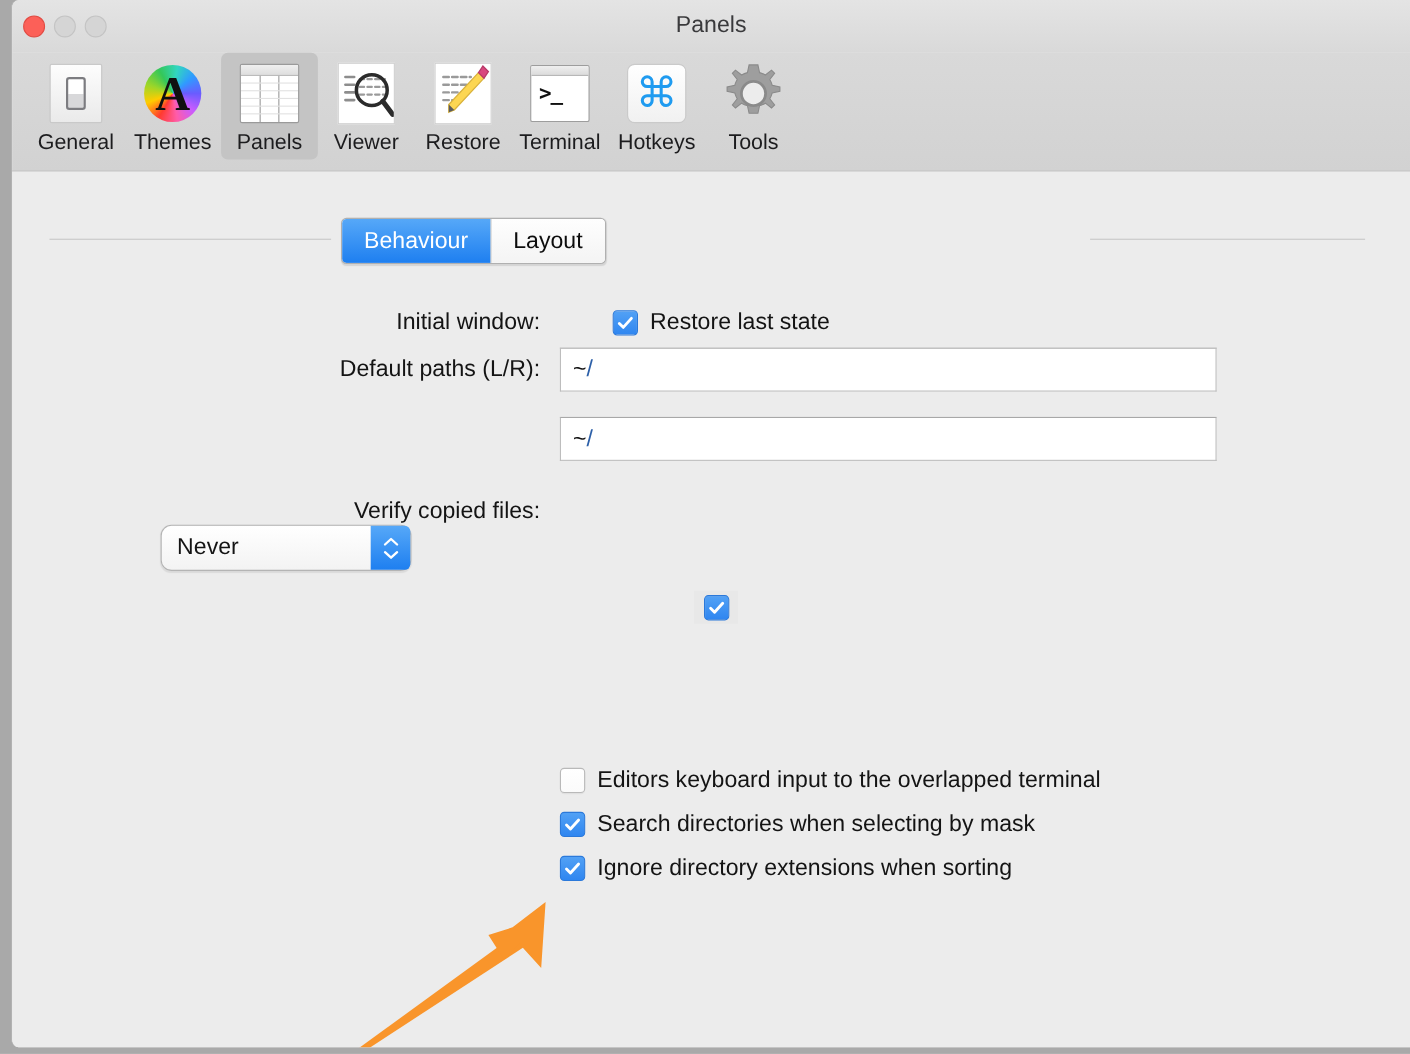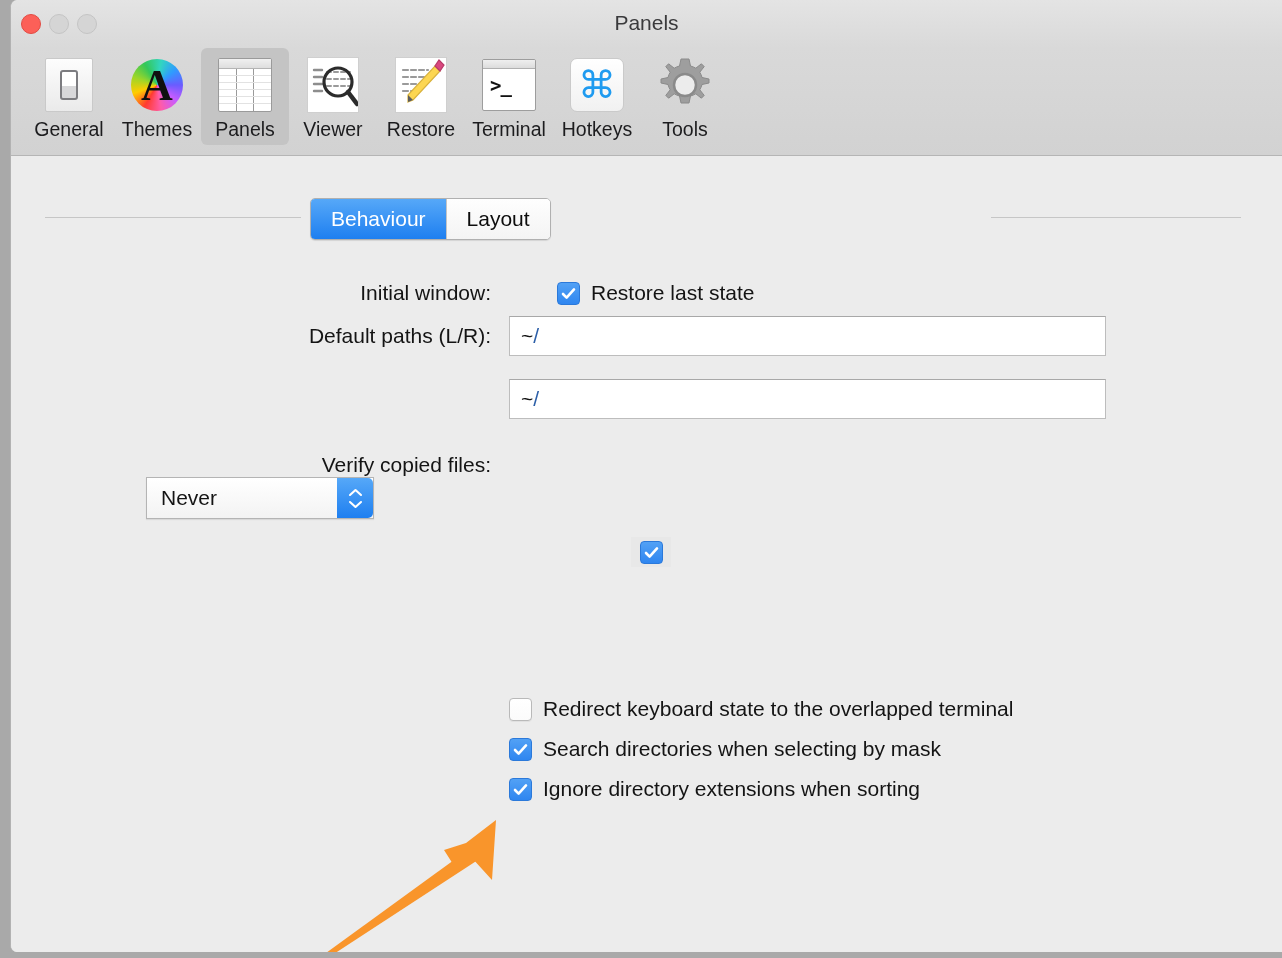--- a/index.html
+++ b/index.html
@@ -322,21 +322,21 @@
     background: #e8e8e8;
     display: flex;
     align-items: center;
     justify-content: center;
   }
 
   
   .popup {
     width: 228px;
     height: 42px;
-    border-radius: 0;
+    border-radius: 10px;
     border: 1px solid #b4b4b4;
     background: linear-gradient(to bottom,#ffffff,#f3f3f3);
     box-sizing: border-box;
     display: flex;
     align-items: center;
     position: relative;
     box-shadow: 0 1px 1px rgba(0,0,0,0.08);
   }
   .popup .val {
     font-size: 21px;
@@ -565,21 +565,21 @@
             </span>
           </div>
         </div>
       </div>
 
       <div class="cblist">
 
 
         <div class="item">
           <span class="cb off"></span>
-          <span class="cb-text">Redirect keyboard state to the overlapped terminal</span>
+          <span class="cb-text">Editors keyboard input to the overlapped terminal</span>
         </div>
 
         <div class="item">
           <span class="cb on">
             <svg width="17" height="17" viewBox="0 0 17 17">
                 <path d="M3 9 L6.6 12.6 L14 4.4" fill="none" stroke="#ffffff" stroke-width="2.6" stroke-linecap="round" stroke-linejoin="round"></path>
               </svg>
           </span>
           <span class="cb-text">Search directories when selecting by mask</span>
         </div>

